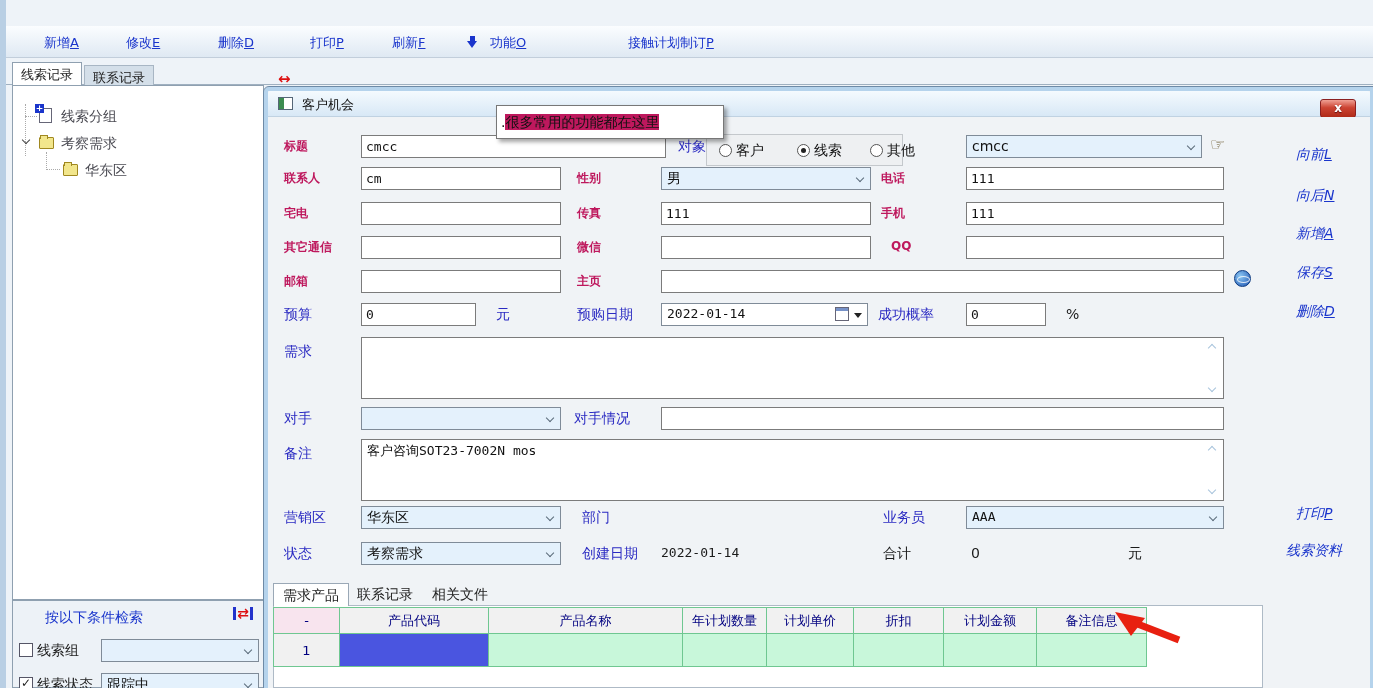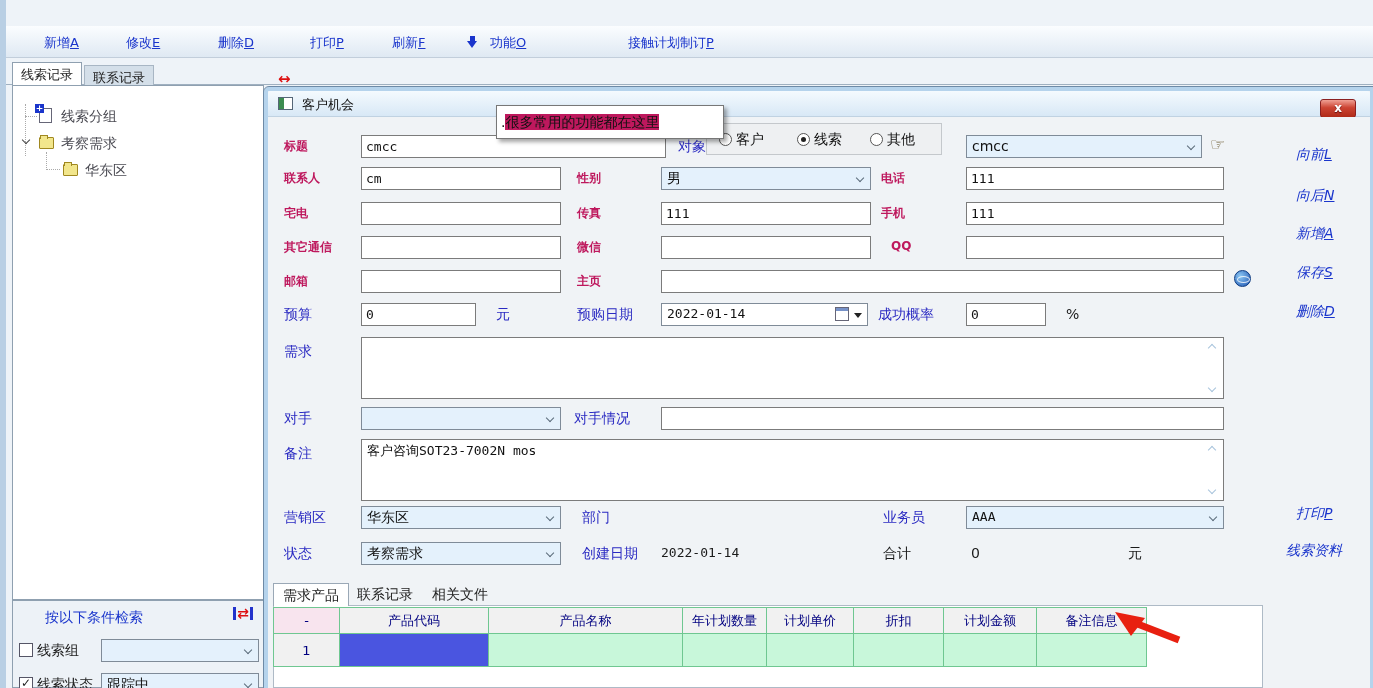--- a/index.html
+++ b/index.html
@@ -188,21 +188,21 @@
 
     <div class="tooltip">
       <span class="tt"><span>.</span><span class="hl">很多常用的功能都在这里</span></span>
     </div>
 
     <div class="dlg-body">
 
       <span class="lblr" style="left:16px;top:21px">标题</span>
       <input class="inp" style="left: 93px; top: 18px; width: 305px;" value="cmcc">
       <span class="lblb" style="left:410px;top:21px">对象</span>
-      <div class="radiogroup" style="left:438px;top:6px;width:236px;height:32px">
+      <div class="radiogroup" style="left:438px;top:17px;width:197px;height:32px">
         <span class="rad" style="left:12px;top:9px"></span>
         <span class="radlbl" style="left:29px;top:7px">客户</span>
         <span class="rad sel" style="left:90px;top:9px"></span>
         <span class="radlbl" style="left:107px;top:7px">线索</span>
         <span class="rad" style="left:163px;top:9px"></span>
         <span class="radlbl" style="left:180px;top:7px">其他</span>
       </div>
       <div class="combo" style="left:698px;top:18px;width:236px">
         <span class="cv">cmcc</span>
           <span class="chev"></span>

